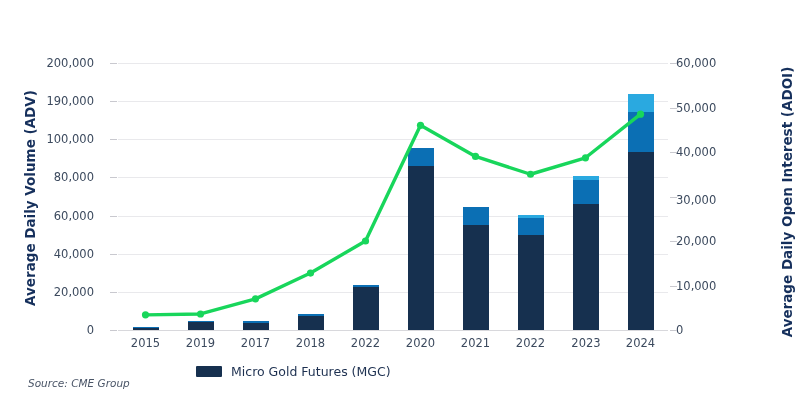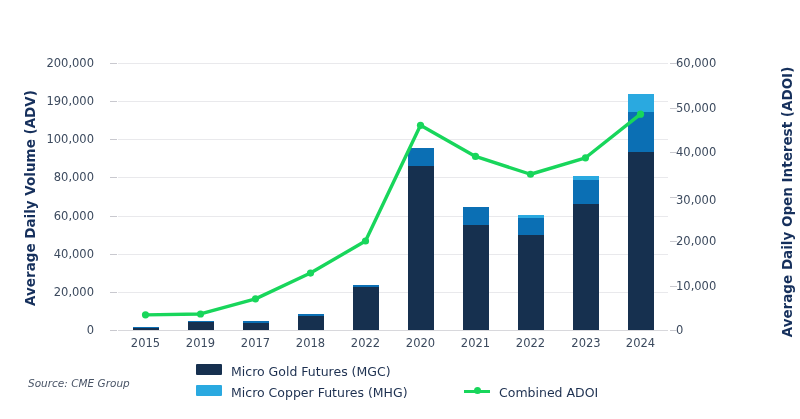--- a/index.html
+++ b/index.html
@@ -91,21 +91,21 @@
 
   
   .line-layer{position:absolute;inset:0;pointer-events:none;}
 
   
   .legend{
     position:absolute;left:196px;top:361px;width:460px;
     font-size:12.5px;color:#1d3050;
   }
   .legend-row{display:flex;align-items:center;height:21px;}
-  .legend-item{display:flex;align-items:flex-start;}
+  .legend-item{display:flex;align-items:center;}
   .legend-item.col1{width:268px;}
   .legend-item.col2{width:auto;}
   .swatch{
     width:26px;height:11px;margin-right:9px;flex:none;border-radius:1px;
   }
   .swatch.mgc{background:#16304f;}
   .swatch.sil{background:#0b6fb4;}
   .swatch.mhg{background:#2aa9e0;}
   .swatch.line{
     position:relative;background:transparent;height:11px;
@@ -257,29 +257,16 @@
       </svg>
   </div>
 
   <div class="legend">
     <div class="legend-row">
       <div class="legend-item col1">
         <span class="swatch mgc"></span>
         <span class="legend-label">Micro Gold Futures (MGC)</span>
       </div>
     </div>
-    <div class="legend-row">
-      <div class="legend-item col1">
-        <span class="swatch mhg"></span>
-        <span class="legend-label">Micro Copper Futures (MHG)</span>
-      </div>
-      <div class="legend-item col2">
-        <span class="swatch line">
-          <span class="ln"></span>
-            <span class="dot"></span>
-        </span>
-        <span class="legend-label">Combined ADOI</span>
-      </div>
-    </div>
   </div>
 
   <div class="source">Source: CME Group</div>
 </div>
 
 </body></html>

